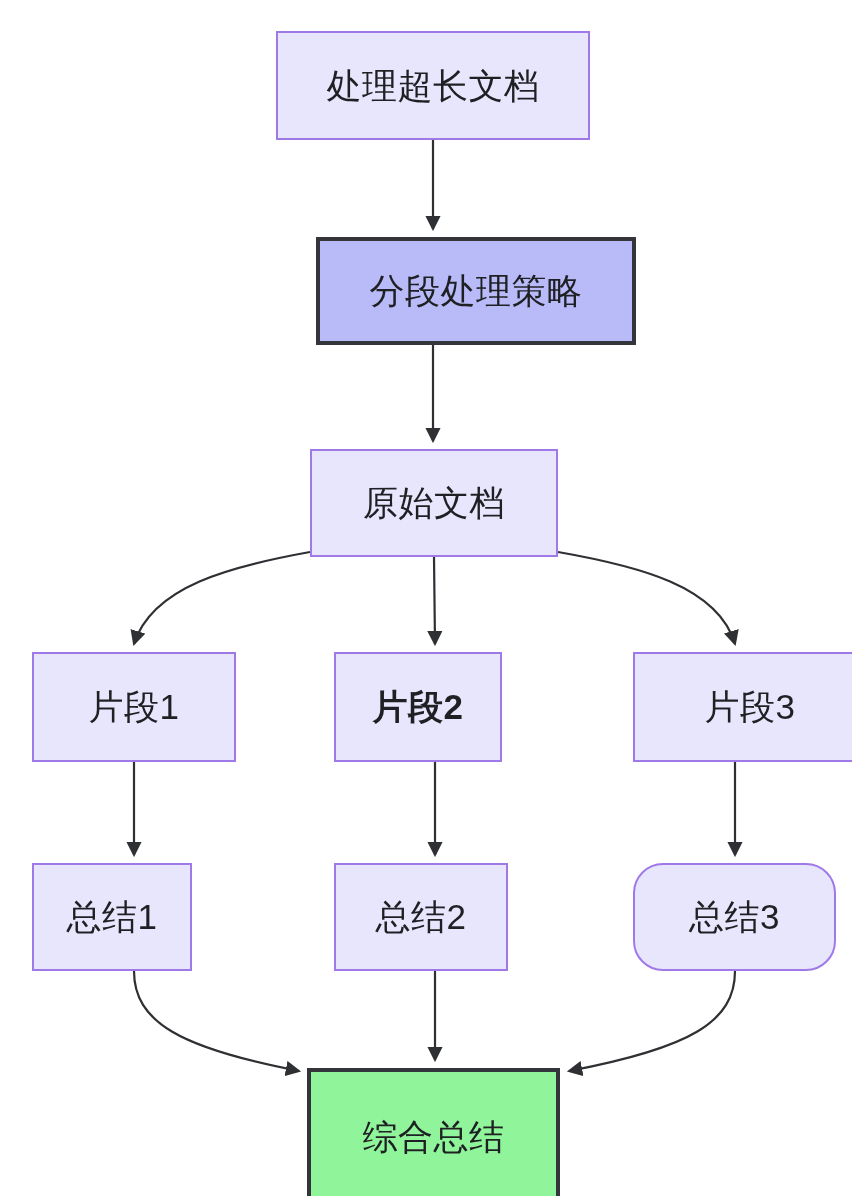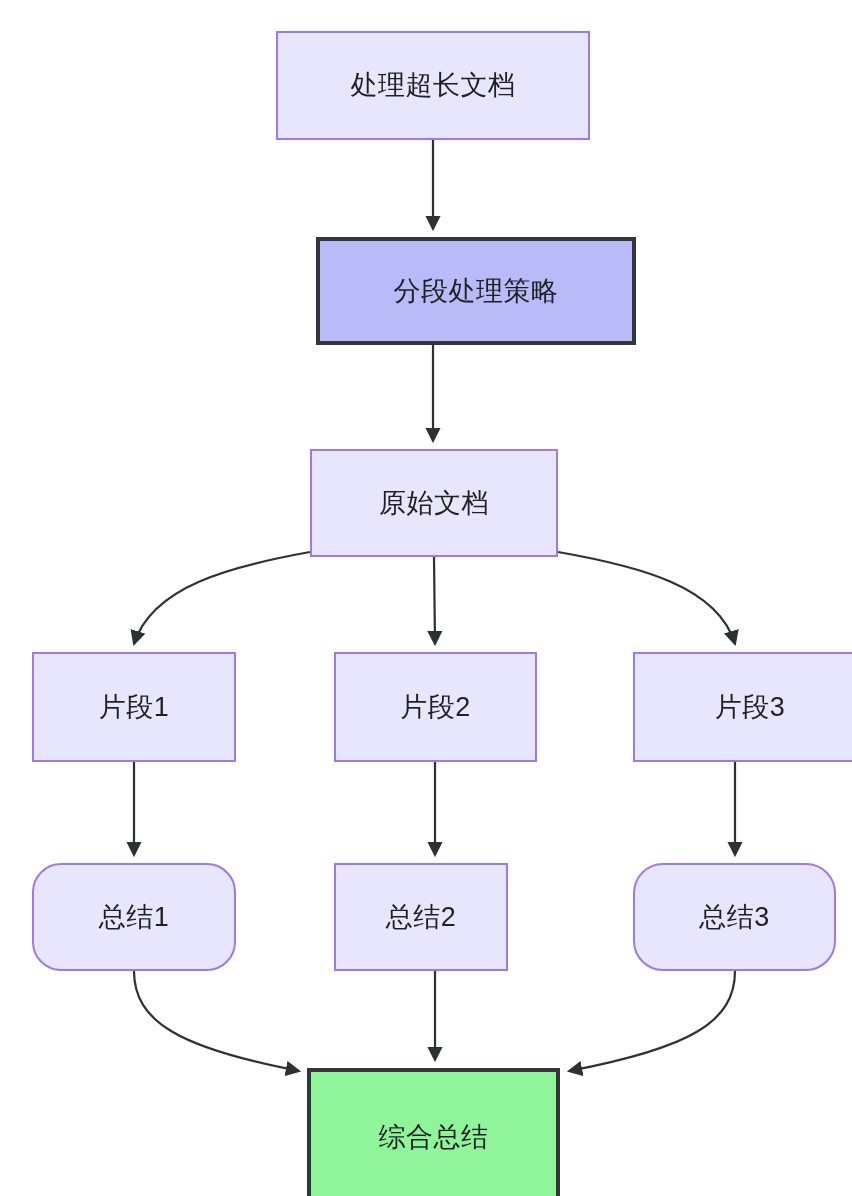--- a/index.html
+++ b/index.html
@@ -25,43 +25,43 @@
   }
   .node {
     position: absolute;
     box-sizing: border-box;
     display: flex;
     align-items: center;
     justify-content: center;
     text-align: center;
     line-height: 1.2;
     color: #1f2023;
-    font-size: 27px;
+    font-size: 35px;
     letter-spacing: 0.5px;
     white-space: nowrap;
   }
   .node-light {
     background: #e8e6fd;
     border: 2px solid #9f79e8;
   }
   .node-accent {
     background: #b9baf8;
     border: 4px solid #33353b;
   }
   .node-success {
     background: #90f59a;
     border: 4px solid #33353b;
   }
   .n-doc      { left: 276px; top: 31px;   width: 314px; height: 109px; }
   .n-strategy { left: 273px; top: 237px;  width: 320px; height: 108px; margin-left: 43px; }
   .n-source   { left: 310px; top: 449px;  width: 248px; height: 108px; }
   .n-frag1    { left: 32px;  top: 652px;  width: 204px; height: 110px; }
-  .n-frag2    { left: 334px; top: 652px;  width: 203px; height: 110px; }
+  .n-frag2    { left: 334px; top: 652px;  width: 168px; height: 110px; font-weight: bold; }
   .n-frag3    { left: 633px; top: 652px;  width: 234px; height: 110px; }
-  .n-sum1     { left: 32px;  top: 863px;  width: 204px; height: 108px; border-radius: 29px; }
+  .n-sum1     { left: 32px;  top: 863px;  width: 160px; height: 108px; }
   .n-sum2     { left: 334px; top: 863px;  width: 174px; height: 108px; }
   .n-sum3     { left: 633px; top: 863px;  width: 203px; height: 108px; border-radius: 30px; }
   .n-final    { left: 307px; top: 1068px; width: 253px; height: 138px; }
 </style>
 </head>
 <body>
 
 <div id="canvas">
 
   <svg id="edge-layer" viewBox="0 0 852 1196" width="852" height="1196">

